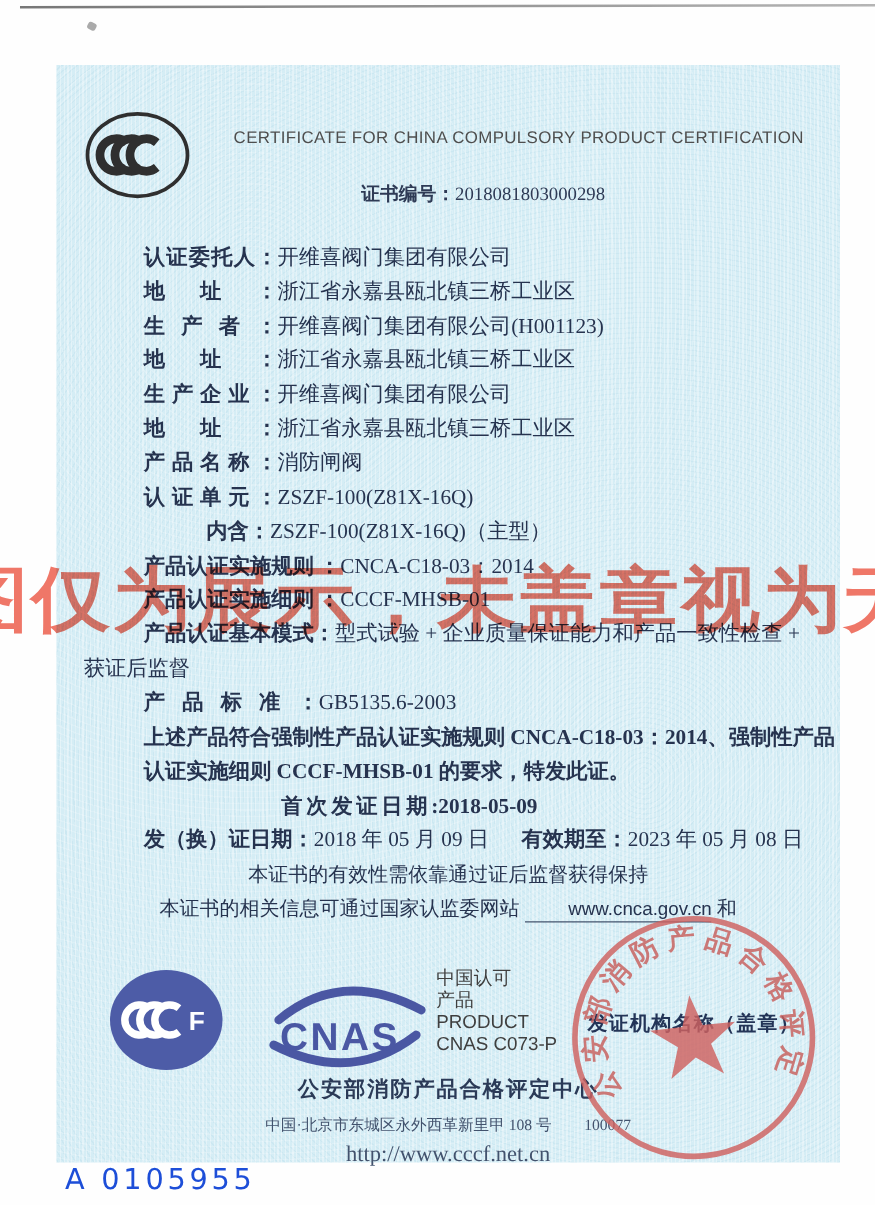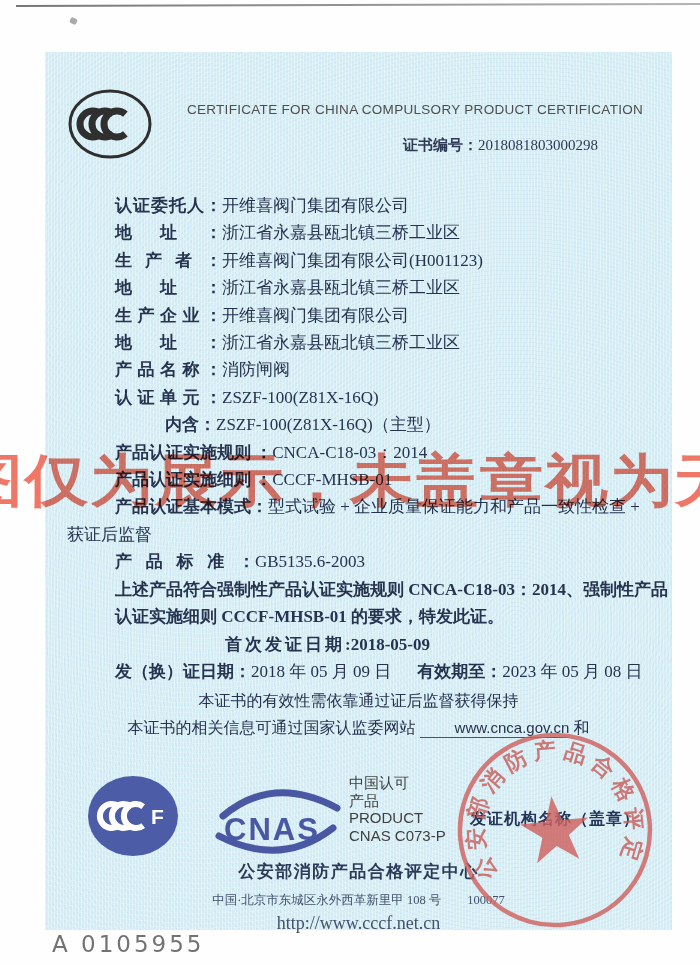--- a/index.html
+++ b/index.html
@@ -18,21 +18,21 @@
            repeating-radial-gradient(circle at 25% 20%,rgba(255,255,255,.18) 0 1px,transparent 1px 5px),
            repeating-radial-gradient(circle at 75% 65%,rgba(125,185,210,.10) 0 1px,transparent 1px 4px);}
   
   .hdr{position:absolute;top:28px;left:0;width:100%;}
   .ccc-logo{position:absolute;left:22px;top:6px;}
   .hdr-text{margin-left:130px;width:480px;text-align:center;padding-top:14px;}
   .title{font-family:"Liberation Sans","DejaVu Sans",sans-serif;font-weight:bold;
          font-size:22px;line-height:30px;letter-spacing:3px;color:#3b3b3b;}
   .subtitle{font-family:"Liberation Sans","DejaVu Sans",sans-serif;font-size:13.5px;
             line-height:16px;color:#4e4e4e;margin-top:8px;letter-spacing:.3px;}
-  .certno{text-align:right;padding-right:57px;margin-top:18px;font-size:15px;
+  .certno{text-align:center;padding-right:57px;margin-top:28px;font-size:15px;
           color:#2e3a55;font-weight:bold;}
   .certno .num{font-weight:normal;}
   
   .body{position:absolute;left:70px;top:140px;width:557px;font-size:17px;
         line-height:27.4px;color:#26334f;}
   .row{white-space:nowrap;}
   .f-label{display:inline-block;min-width:107px;text-align:justify;text-align-last:justify;
            font-weight:bold;vertical-align:top;}
   .row.indent{margin-left:50px;}
   .row.indent .f-label{min-width:0;text-align-last:auto;}
@@ -65,21 +65,21 @@
   .footer .addr .post{display:inline-block;margin-left:26px;}
   .footer .site{font-size:18px;color:#42526d;margin-top:4px;}
   
   .watermark{position:absolute;left:-40px;top:452px;width:810px;white-space:nowrap;
              font-family:"Liberation Sans","DejaVu Sans",sans-serif;font-weight:900;
              font-size:63px;line-height:1;letter-spacing:2px;color:#ee6453;
              transform:scaleY(.9);transform-origin:left top;
              mix-blend-mode:multiply;opacity:.88;z-index:40;}
   .serial{position:absolute;left:52px;top:931px;
           font-family:"DejaVu Sans","Liberation Sans",sans-serif;font-weight:500;
-          font-size:23px;letter-spacing:3px;color:#737373;}
+          font-size:23px;letter-spacing:3px;color:#1d4ed8;}
 </style>
 </head>
 <body>
 
 <div class="page">
 
   <div class="scan-line"></div>
   <div class="speck"></div>
 
   <div class="sheet">

